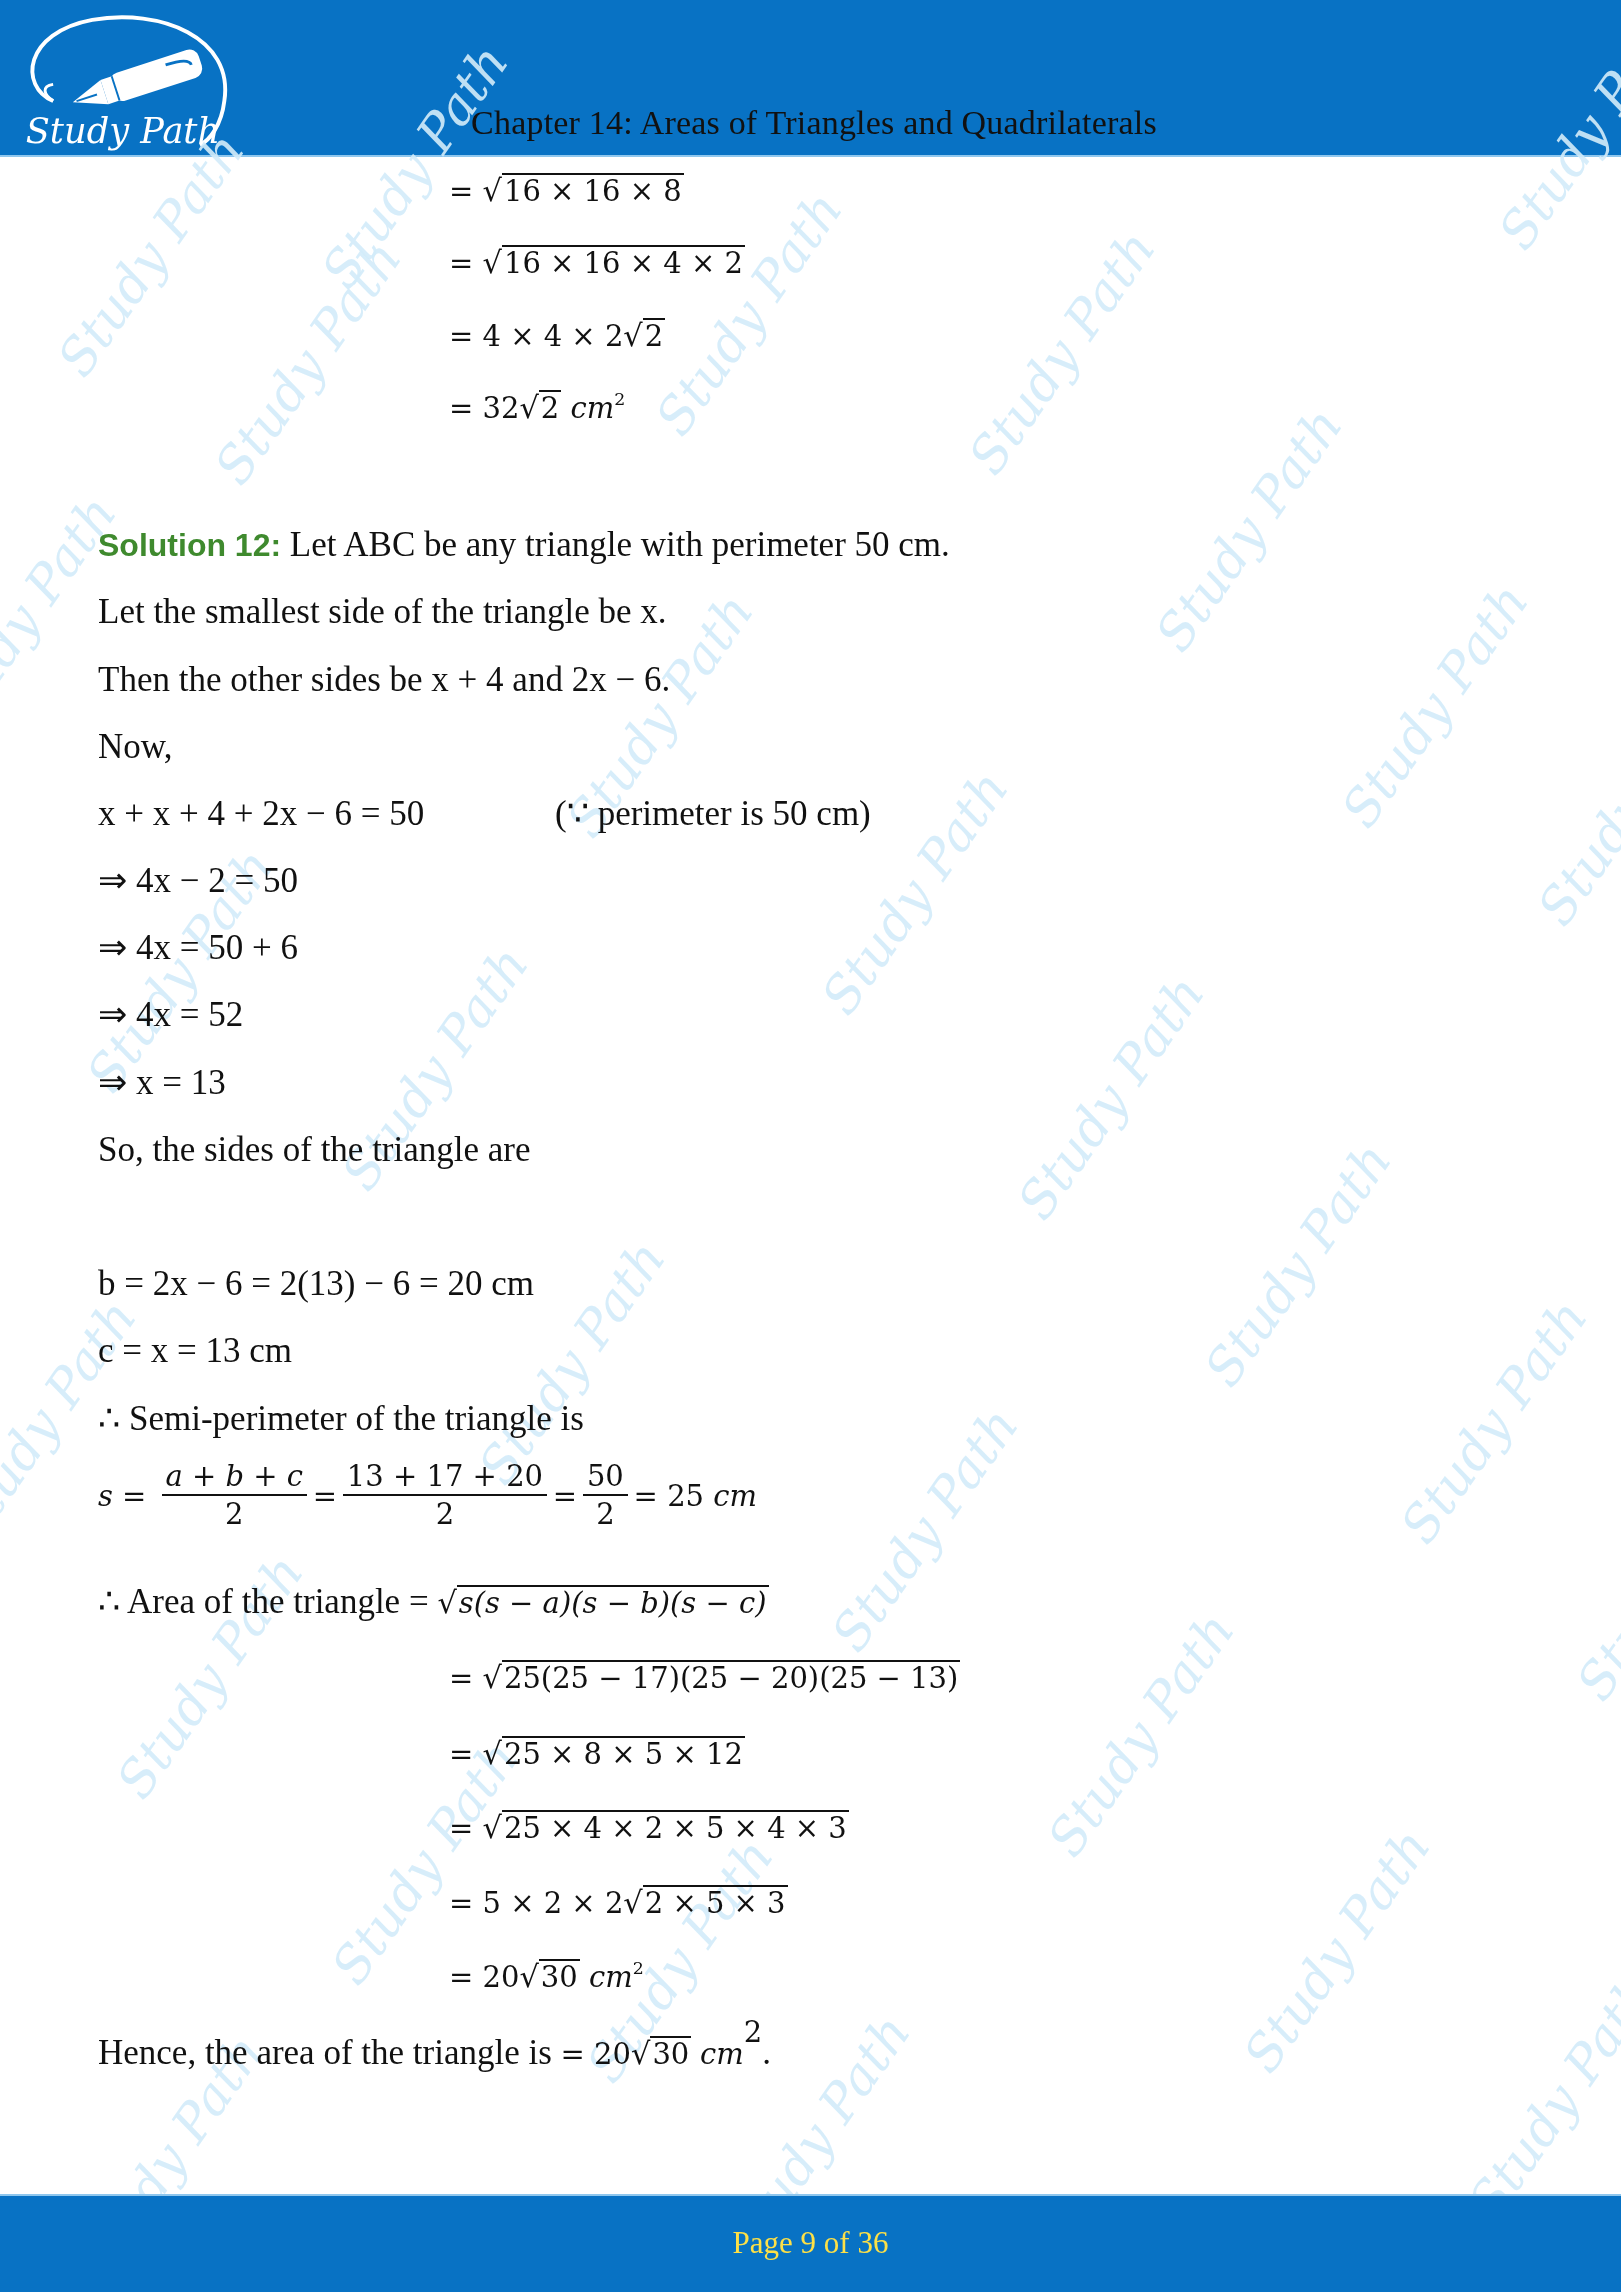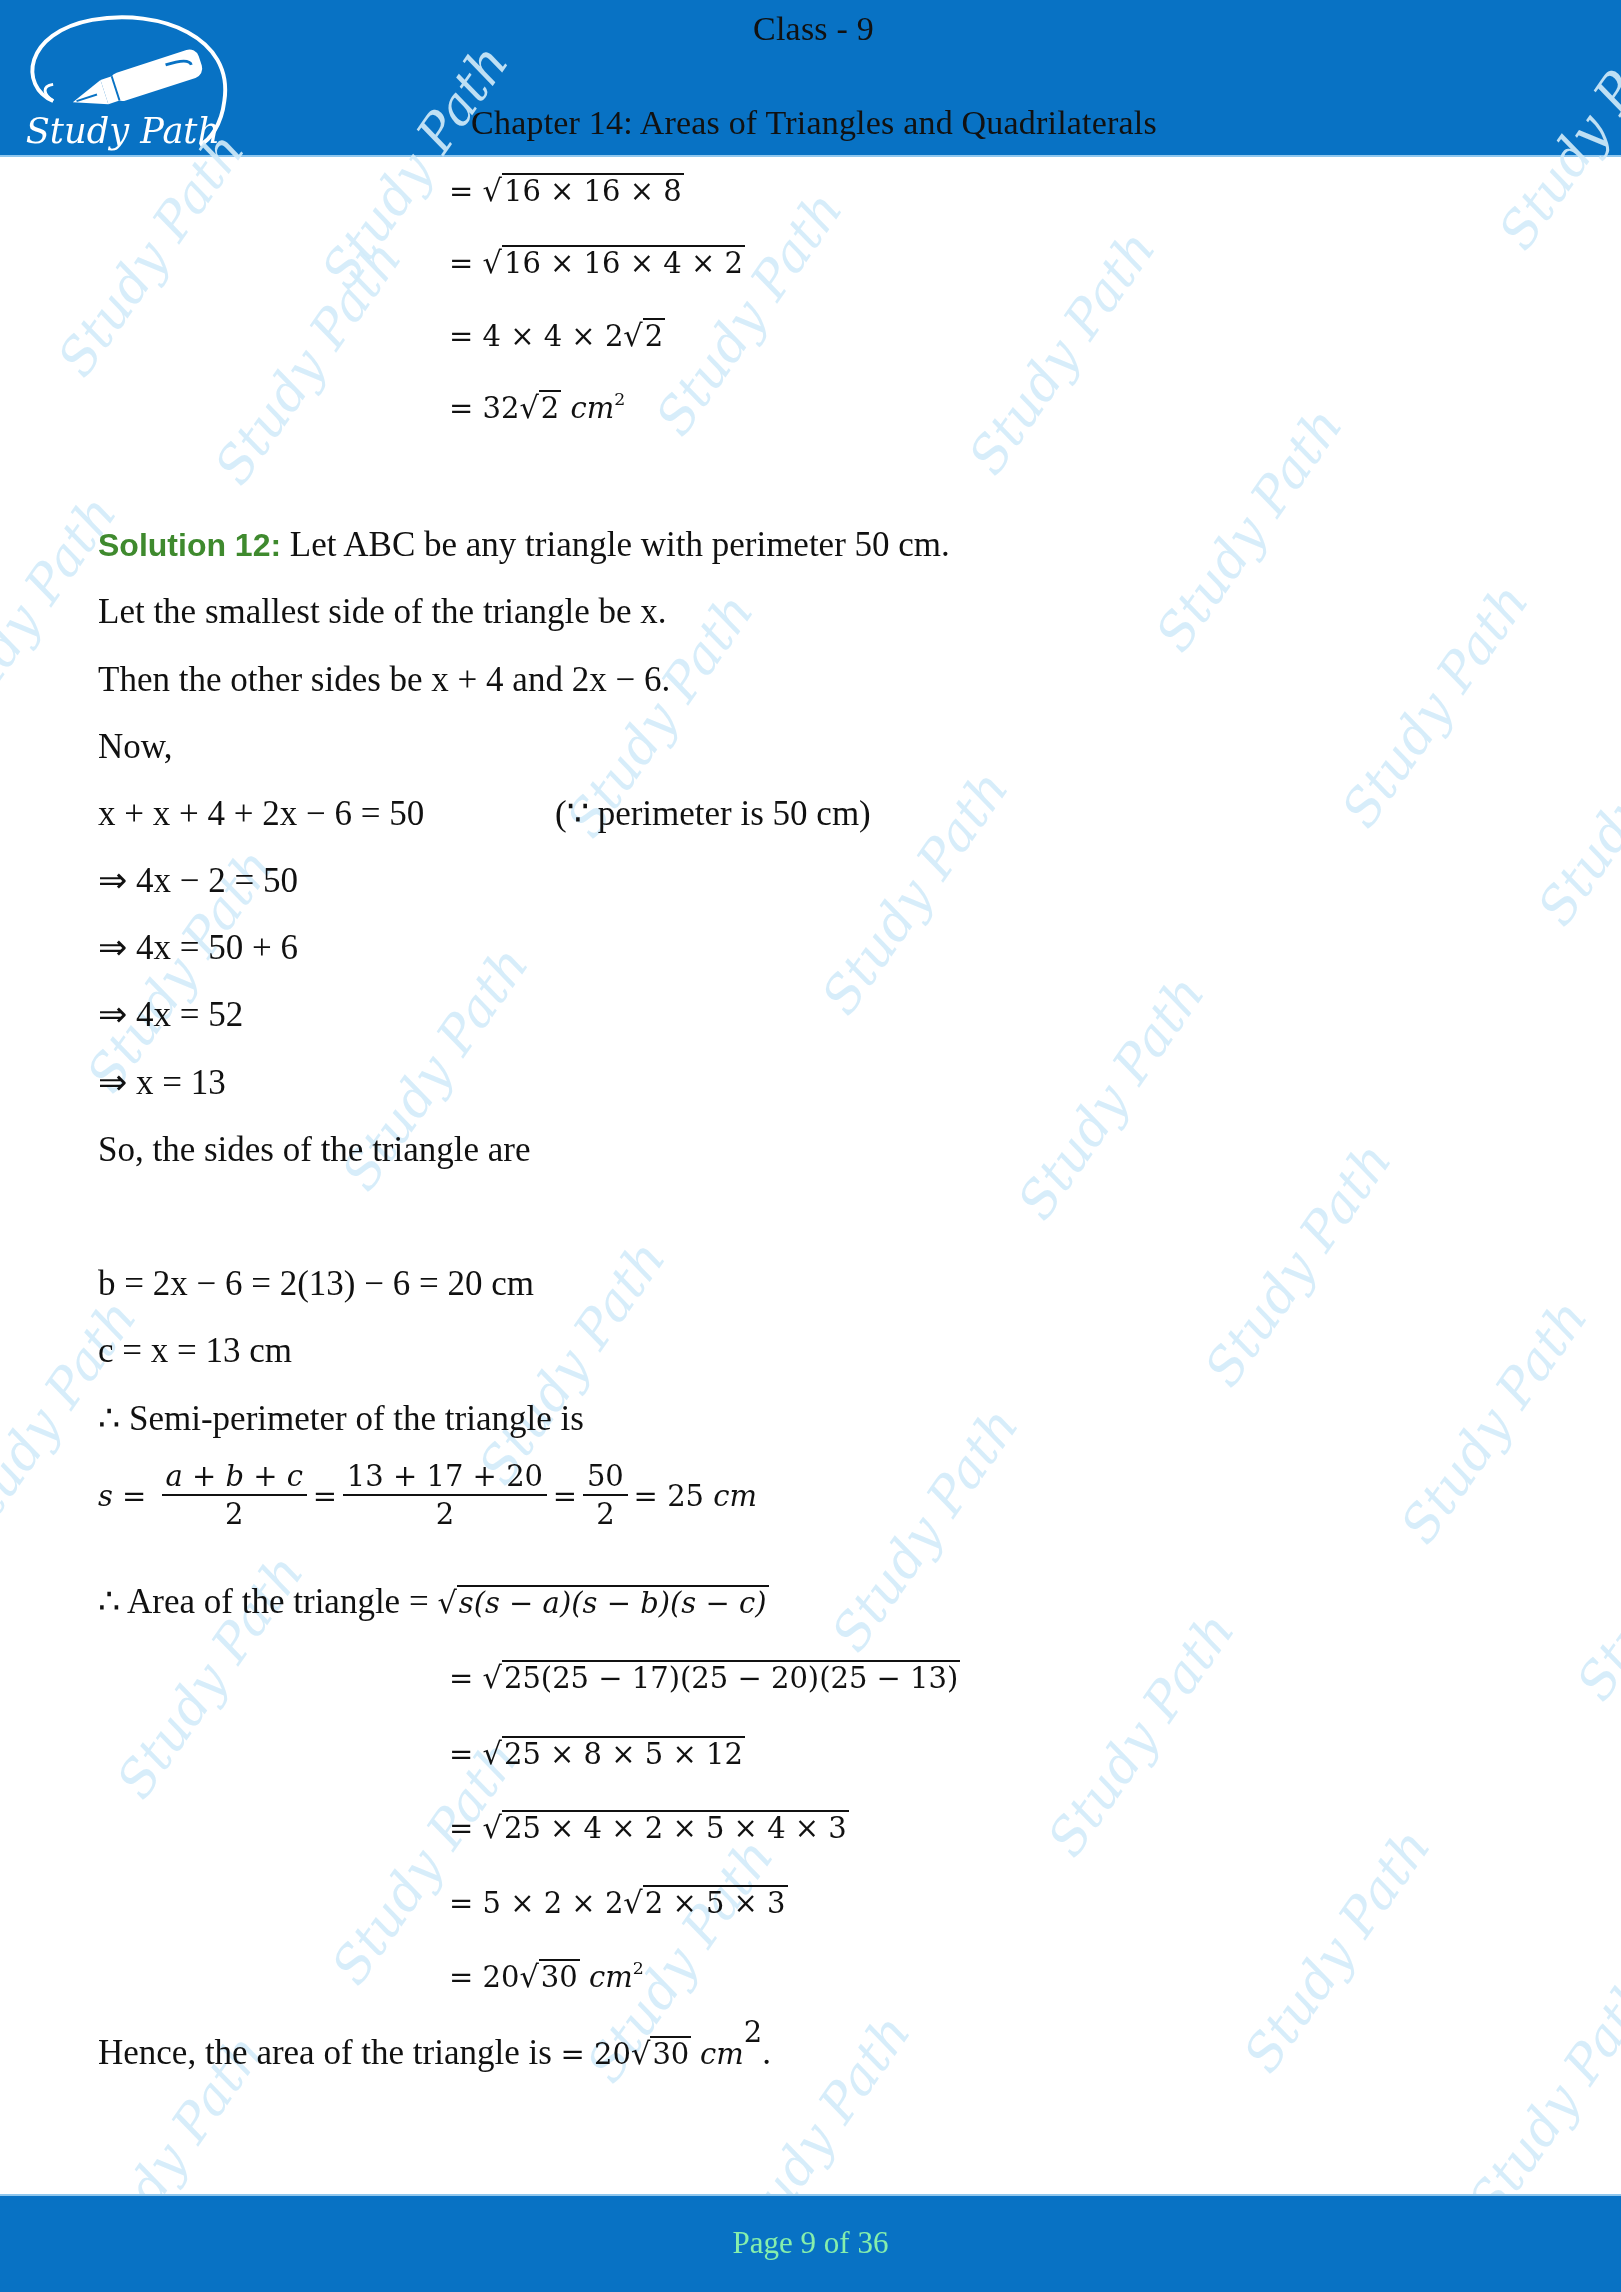--- a/index.html
+++ b/index.html
@@ -39,42 +39,41 @@
     sup { font-size: 0.6em; vertical-align: 0.75em; line-height: 0; }
 
     .frac { display: inline-block; vertical-align: middle; text-align: center; margin: 0 5.9px; }
     .frac .num { display: block; padding: 0 3.9px; border-bottom: 2.5px solid #111; line-height: 1.25; }
     .frac .den { display: block; line-height: 1.3; }
 
     
     .footer {
       position: absolute; left: 0; top: 2194px; width: 1621px; height: 99px;
       background: #0872c4; border-top: 2.9px solid #8fc7ee;
-      text-align: center; color: #86efac; font-family: "Liberation Serif", serif; font-size: 31px;
+      text-align: center; color: #fde047; font-family: "Liberation Serif", serif; font-size: 31px;
       line-height: 94px;
     }
   </style>
 </head>
 <body>
 
 <div class="header">
   <svg class="logo" viewBox="0 0 230 148">
     <path d="M40 95 C 5 80, 10 25, 80 12 C 150 0, 225 30, 215 95 C 212 120, 200 135, 190 140" fill="none" stroke="#ffffff" stroke-width="4"></path>
     <path d="M40 95 C 30 88, 28 80, 40 78" fill="none" stroke="#ffffff" stroke-width="3"></path>
     <g transform="rotate(-18 120 80)">
       <rect x="100" y="62" width="95" height="30" rx="10" fill="#ffffff"></rect>
       <rect x="92" y="64" width="12" height="26" fill="#ffffff"></rect>
       <path d="M92 64 L58 77 L92 90 Z" fill="#ffffff"></path>
       <path d="M62 77 L84 77" stroke="#0872c4" stroke-width="2"></path>
       <path d="M160 70 C 175 70, 185 72, 185 78" stroke="#0872c4" stroke-width="3" fill="none"></path>
       <line x1="104" y1="64" x2="104" y2="90" stroke="#0872c4" stroke-width="2"></line>
     </g>
     <text x="12" y="138" font-family="DejaVu Serif, serif" font-style="italic" font-size="36" fill="#ffffff">Study Path</text>
   </svg>
-  <div class="hl-wrap-1 header-line">Class - 9</div>
   <div class="hl-wrap-3 header-line">Chapter 14: Areas of Triangles and Quadrilaterals</div>
 </div>
 
 <div>
   <div class="wm" style="left:9.8px;top:225px;">Study Path</div>
   <div class="wm" style="left:167px;top:333px;">Study Path</div>
   <div class="wm" style="left:274px;top:137px;">Study Path</div>
   <div class="wm" style="left:608px;top:284px;">Study Path</div>
   <div class="wm" style="left:921px;top:323px;">Study Path</div>
   <div class="wm" style="left:1108px;top:500px;">Study Path</div>

